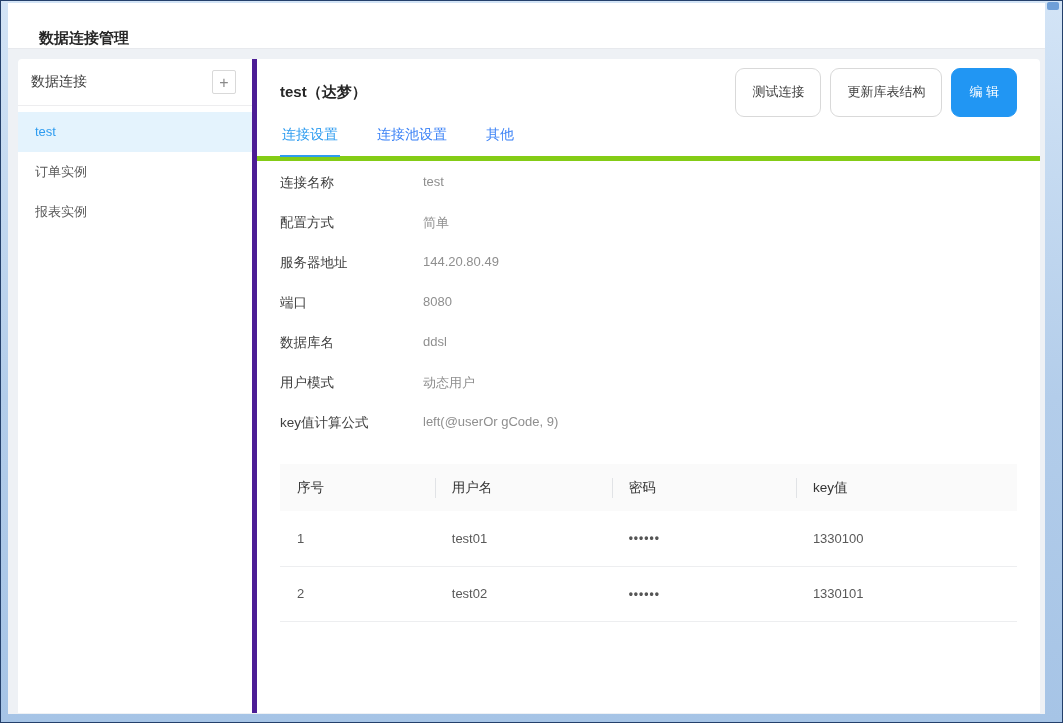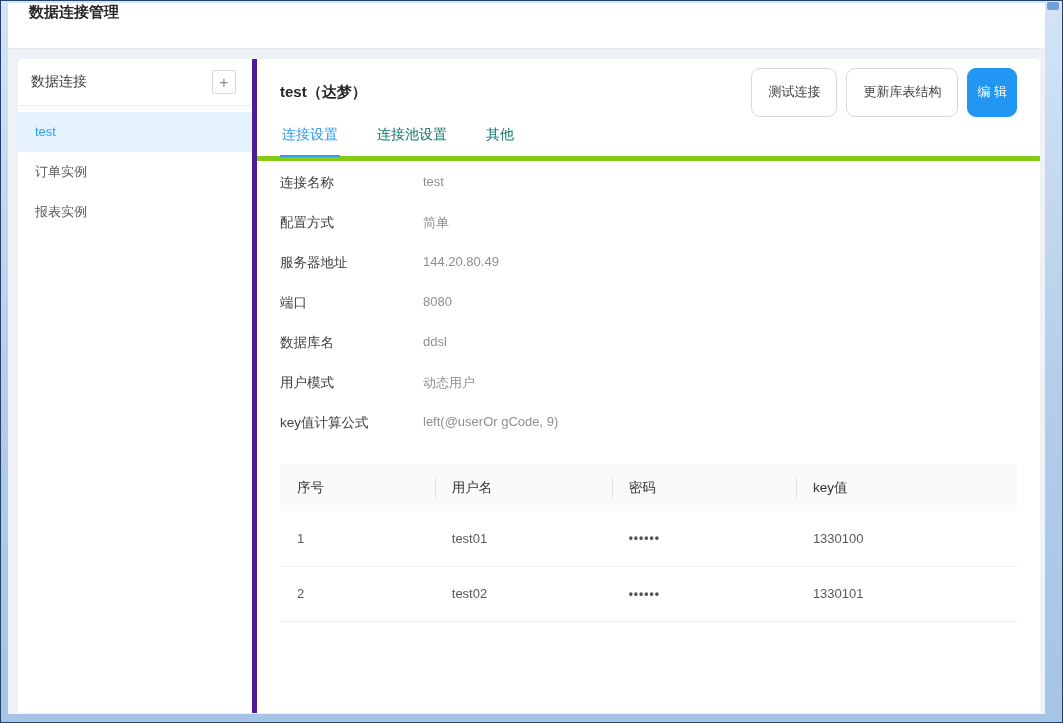--- a/index.html
+++ b/index.html
@@ -20,21 +20,21 @@
     position:absolute; top:1px; right:3px; width:12px; height:8px;
     background:#6f9fd8; border-radius:2px;
   }
   .content {
     position:absolute; top:2px; left:7px; right:17px; bottom:8px;
     background:#eef1f5; overflow:hidden;
   }
   
   .page-header {
     height:46px; background:#fff; border-bottom:1px solid #e7e9ed;
-    display:flex; align-items:flex-start; padding-left:21px;
+    display:flex; align-items:flex-end; padding-left:31px;
   }
   .page-title { font-size:15px; font-weight:bold; color:#262626; }
   
   .body-row { display:flex; margin-top:10px; height:calc(100% - 57px); }
   
   .sidebar {
     width:239px; margin-left:10px; background:#fff;
     border-right:5px solid #4c1d95; border-radius:4px 0 0 0;
     display:flex; flex-direction:column;
   }
@@ -65,29 +65,29 @@
     justify-content:space-between; height:50px;
   }
   .main-title { font-size:15px; font-weight:bold; color:#262626; }
   .btn-group { display:flex; gap:9px; }
   .btn {
     height:49px; padding:0 16px; border:1px solid #d9d9d9; border-radius:9px;
     background:#fff; font-size:13px; color:#404040; cursor:pointer;
     font-family:inherit;
   }
   .btn.primary {
-    background:#2196f3; border-color:#2196f3; color:#fff; padding:0 9px;
+    background:#2196f3; border-color:#2196f3; color:#fff; padding:0 17px;
   }
   
   .tabs {
     display:flex; gap:35px; padding:0 23px; margin-top:8px;
     border-bottom:5px solid #84cc16;
   }
   .tab {
-    padding:9px 2px 11px; font-size:14px; color:#0f766e; cursor:pointer;
+    padding:9px 2px 11px; font-size:14px; color:#3b82f6; cursor:pointer;
   }
   .tab.active {
     color:#2e9cf0; border-bottom:2px solid #2e9cf0; margin-bottom:-1px;
   }
   
   .form { padding:13px 23px 0; }
   .form-row { display:flex; align-items:flex-start; height:40px; }
   .form-label { width:143px; font-size:13.5px; color:#404040; flex:0 0 143px; }
   .form-value { font-size:13px; color:#8f8f8f; }
   

